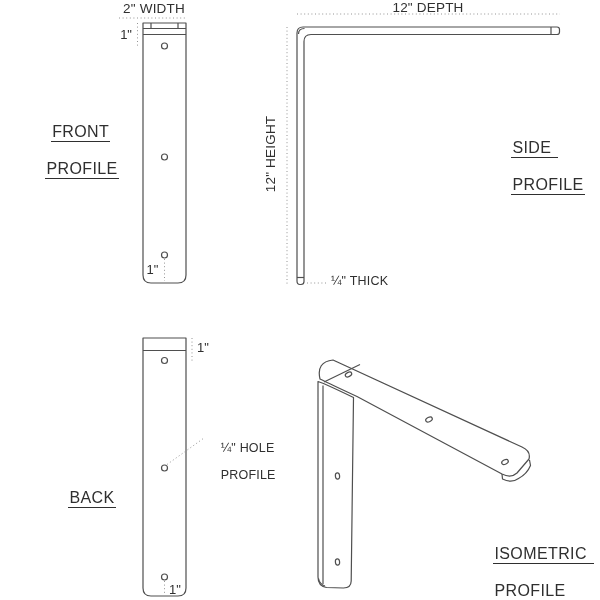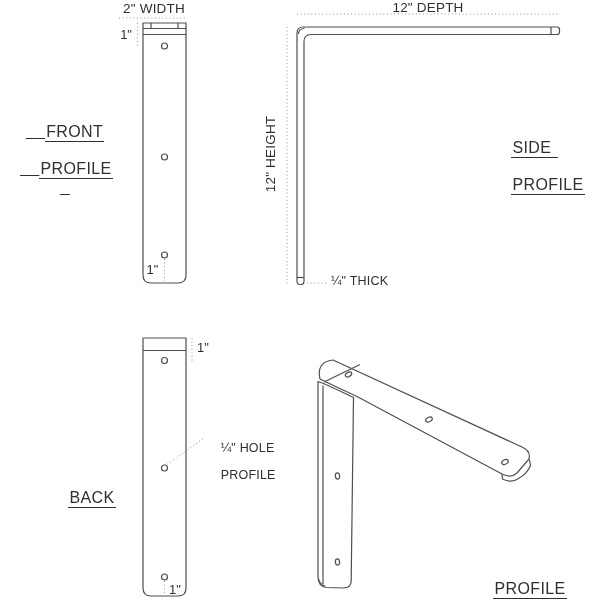--- a/index.html
+++ b/index.html
@@ -13,21 +13,21 @@
   .dim-sm{font-size:13px;}
   .note{font-size:12.5px;letter-spacing:.2px;line-height:13.5px;}
   .title{font-size:16px;letter-spacing:.4px;line-height:17.5px;}
   .title .tl{display:inline-block;border-bottom:1.6px solid #2f2f2f;padding:0 1px 1px 1px;}
   .title .pad-r{padding-right:7px;}
   .center{text-align:center;}
   .rot{transform:rotate(-90deg);transform-origin:center center;}
   #height-label{left:231px;top:146px;width:80px;height:16px;line-height:16px;text-align:center;}
   #width-label{left:109px;top:1px;width:90px;text-align:center;}
   #depth-label{left:378px;top:0px;width:100px;text-align:center;}
-  #front-title{left:20px;top:105px;width:90px;text-decoration:underline;}
+  #front-title{left:26px;top:105px;width:90px;}
   #side-title{left:492px;top:121px;width:110px;}
   #back-title{left:49px;top:471px;width:90px;}
   #iso-title{left:474px;top:527px;width:110px;}
   #thick-label{left:331px;top:275px;}
   #holedia-label{left:206px;top:428px;}
   #front-top-1{left:112px;top:27px;width:20px;text-align:right;}
   #front-bottom-1{left:144px;top:262px;width:17px;text-align:center;}
   #back-top-1{left:197px;top:340px;}
   #back-bottom-1{left:169px;top:582px;}
 </style>
@@ -120,17 +120,17 @@
   <div class="lbl title" id="side-title">
     <span class="tl pad-r">SIDE</span><br>
     <span class="tl">PROFILE</span>
   </div>
 
   <div class="lbl title" id="back-title">
     <span class="tl">BACK</span>
   </div>
 
   <div class="lbl title" id="iso-title">
-    <br>
+    <span class="tl pad-r">ISOMETRIC</span><br>
     <span class="tl">PROFILE</span>
   </div>
 
 </div>
 
 </body></html>

